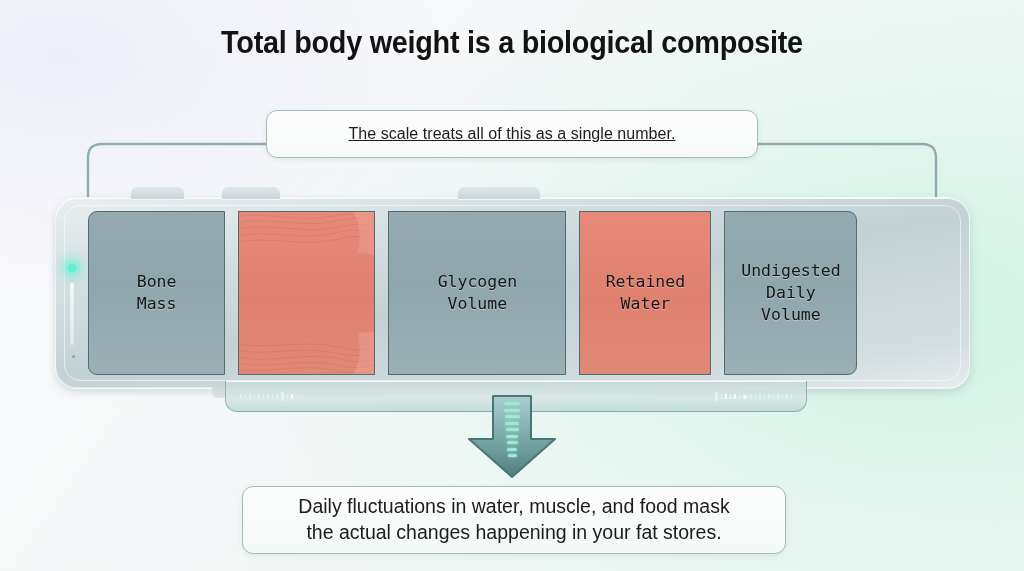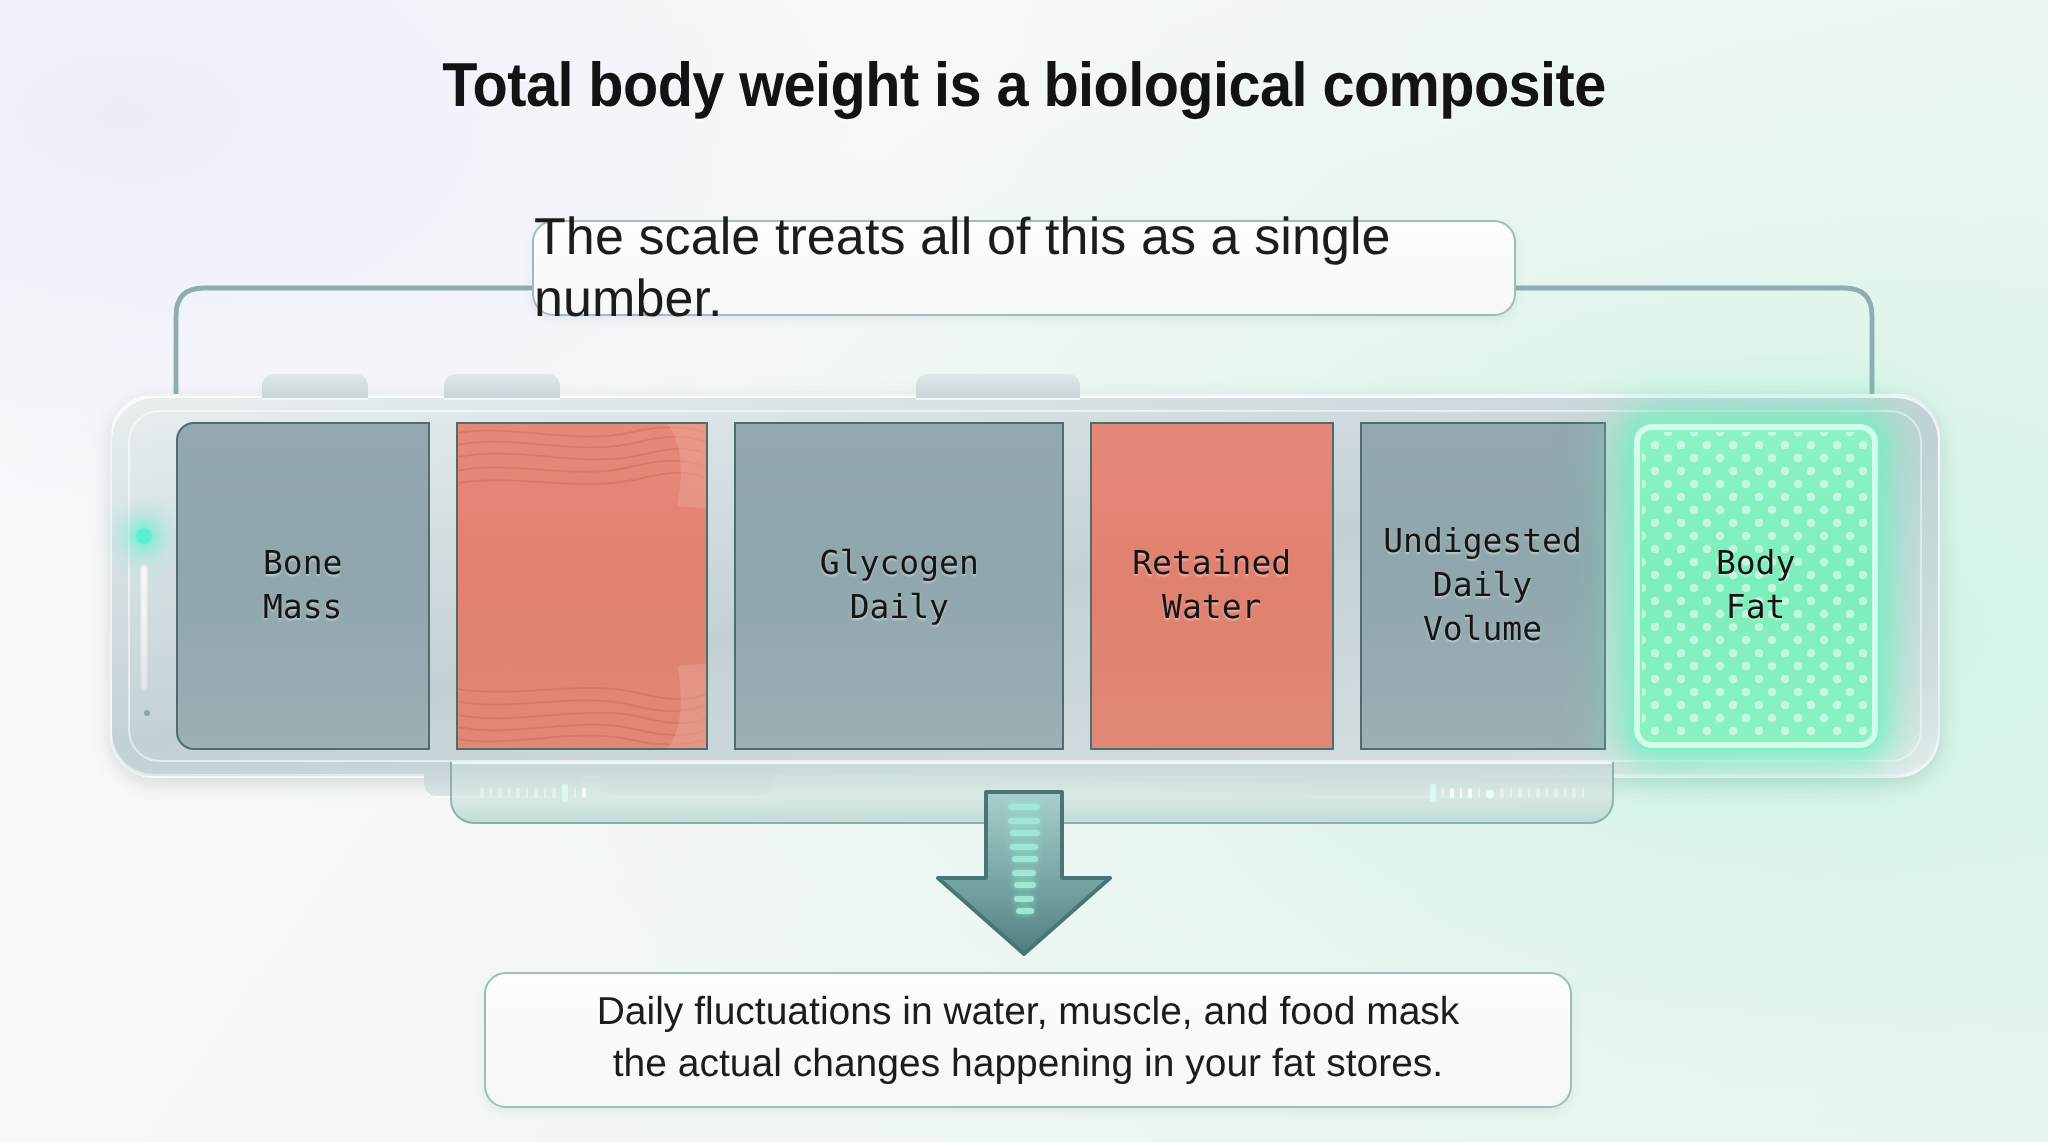--- a/index.html
+++ b/index.html
@@ -59,23 +59,24 @@
     box-sizing: border-box;
     border: 1.6px solid #9fbcbb;
     border-radius: 11px;
     background: linear-gradient(180deg, #fdfdfd 0%, #f6f9f8 100%);
     box-shadow: 0 2px 5px rgba(90,120,120,0.10);
     display: flex;
     align-items: center;
     justify-content: center;
   }
   .callout-top .txt {
-    font-size: 26px;
+    font-size: 16px;
     color: #1c1c1c;
     letter-spacing: 0.05px;
+    text-decoration: underline;
   }
 
   
   .device {
     position: absolute;
     left: 55px;
     top: 197px;
     width: 915px;
     height: 192px;
     border-radius: 22px;
@@ -359,35 +360,30 @@
         <path d="M-5 20 C 50 13, 100 26, 150 18 S 205 24, 210 17"></path>
         <path d="M-5 27 C 42 20, 92 32, 142 24 S 205 30, 210 23"></path>
         <path d="M-5 33 C 48 27, 98 38, 148 30 S 205 36, 210 29"></path>
       </g>
       <path d="M160 -2 C 178 6, 182 22, 176 44 L 210 46 L 210 -4 Z" fill="#f0b8a8" opacity="0.55"></path>
     </svg>
         </div>
       </div>
       <div class="seg slate" style="width: 20.9%;">
         <div class="label">Glycogen
-Daily</div>
+Volume</div>
       </div>
       <div class="seg salmon" style="width: 15.5%;">
         <div class="label">Retained
 Water</div>
       </div>
       <div class="seg slate" style="width: 15.6%;">
         <div class="label">Undigested
 Daily
 Volume</div>
-      </div>
-      <div class="seg fat" style="width: 15.8%;">
-        <div class="fat-dots"></div>
-        <div class="label">Body
-Fat</div>
       </div>
     </div>
 
   <div class="band">
     <div class="ticks l">
       <i class="dim"></i>
         <i class="dim"></i>
         <i class="dim"></i>
         <i class="dim"></i>
         <i class="dim"></i>

